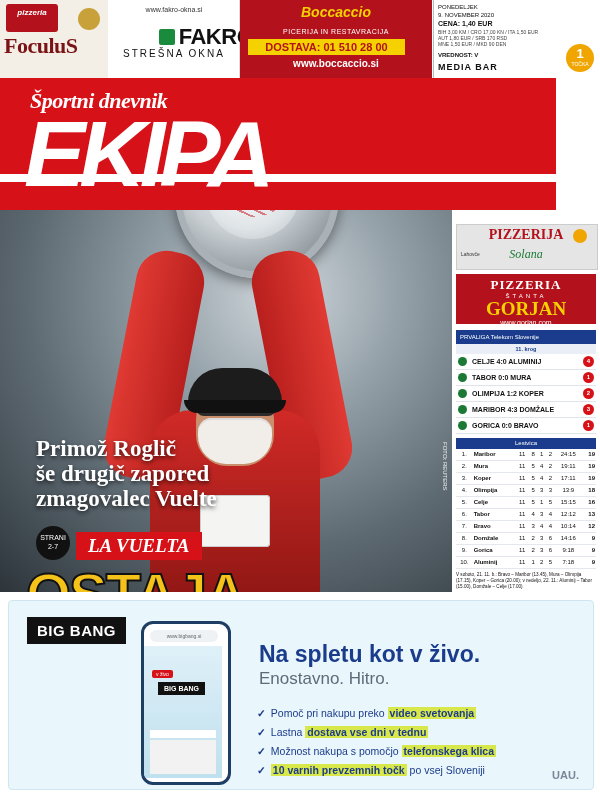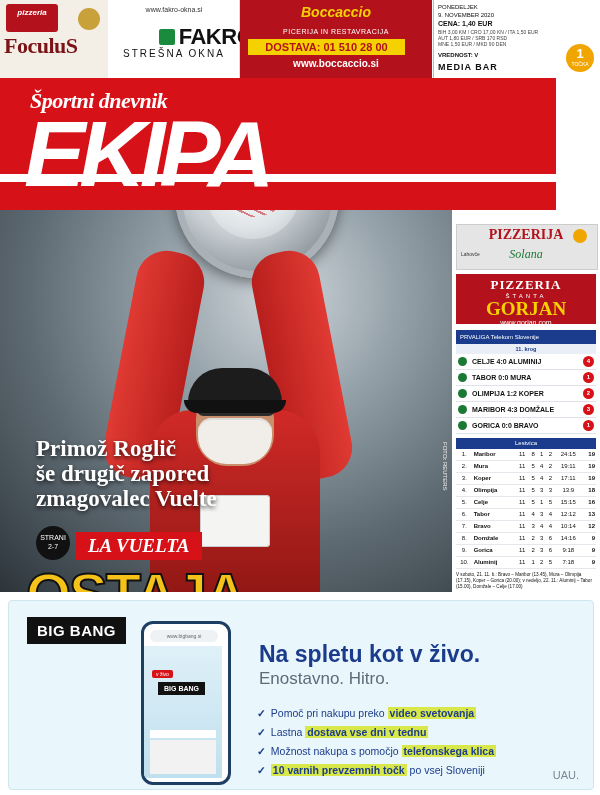--- a/index.html
+++ b/index.html
@@ -121,21 +121,21 @@
   .ph-stairs{position:absolute;left:6px;bottom:4px;width:66px;height:44px;background:
      linear-gradient(180deg,#ffffff 0 8px,transparent 8px),
      linear-gradient(180deg,transparent 0 10px,#f2f2f2 10px 20px),
      linear-gradient(180deg,transparent 0 22px,#e6e6e6 22px 44px);}
   .bb-head{position:absolute;left:250px;top:40px;font-size:23px;font-weight:bold;color:#1b3c8c;}
   .bb-sub{position:absolute;left:250px;top:68px;font-size:17px;color:#5f6b78;}
   .bb-list{position:absolute;left:248px;top:104px;width:330px;}
   .bb-item{font-size:10.5px;color:#1b3c8c;line-height:17px;margin-bottom:2px;}
   .bb-item .ck{color:#1b3c8c;font-weight:bold;margin-right:5px;}
   .bb-item .hl{background:#d8e84a;padding:0 2px;font-weight:bold;color:#1b3c8c;margin-top:7px;}
-  .bb-uau{position:absolute;right:14px;bottom:8px;font-size:11px;color:#7b8796;font-weight:normal;}
+  .bb-uau{position:absolute;right:14px;bottom:8px;font-size:11px;color:#7b8796;font-weight:bold;}
 </style>
 </head>
 <body>
 
 <div class="page">
 
   <div class="topstrip">
     <div class="ad-foculus">
       <div class="foc-red">
           <span>pizzeria</span>

